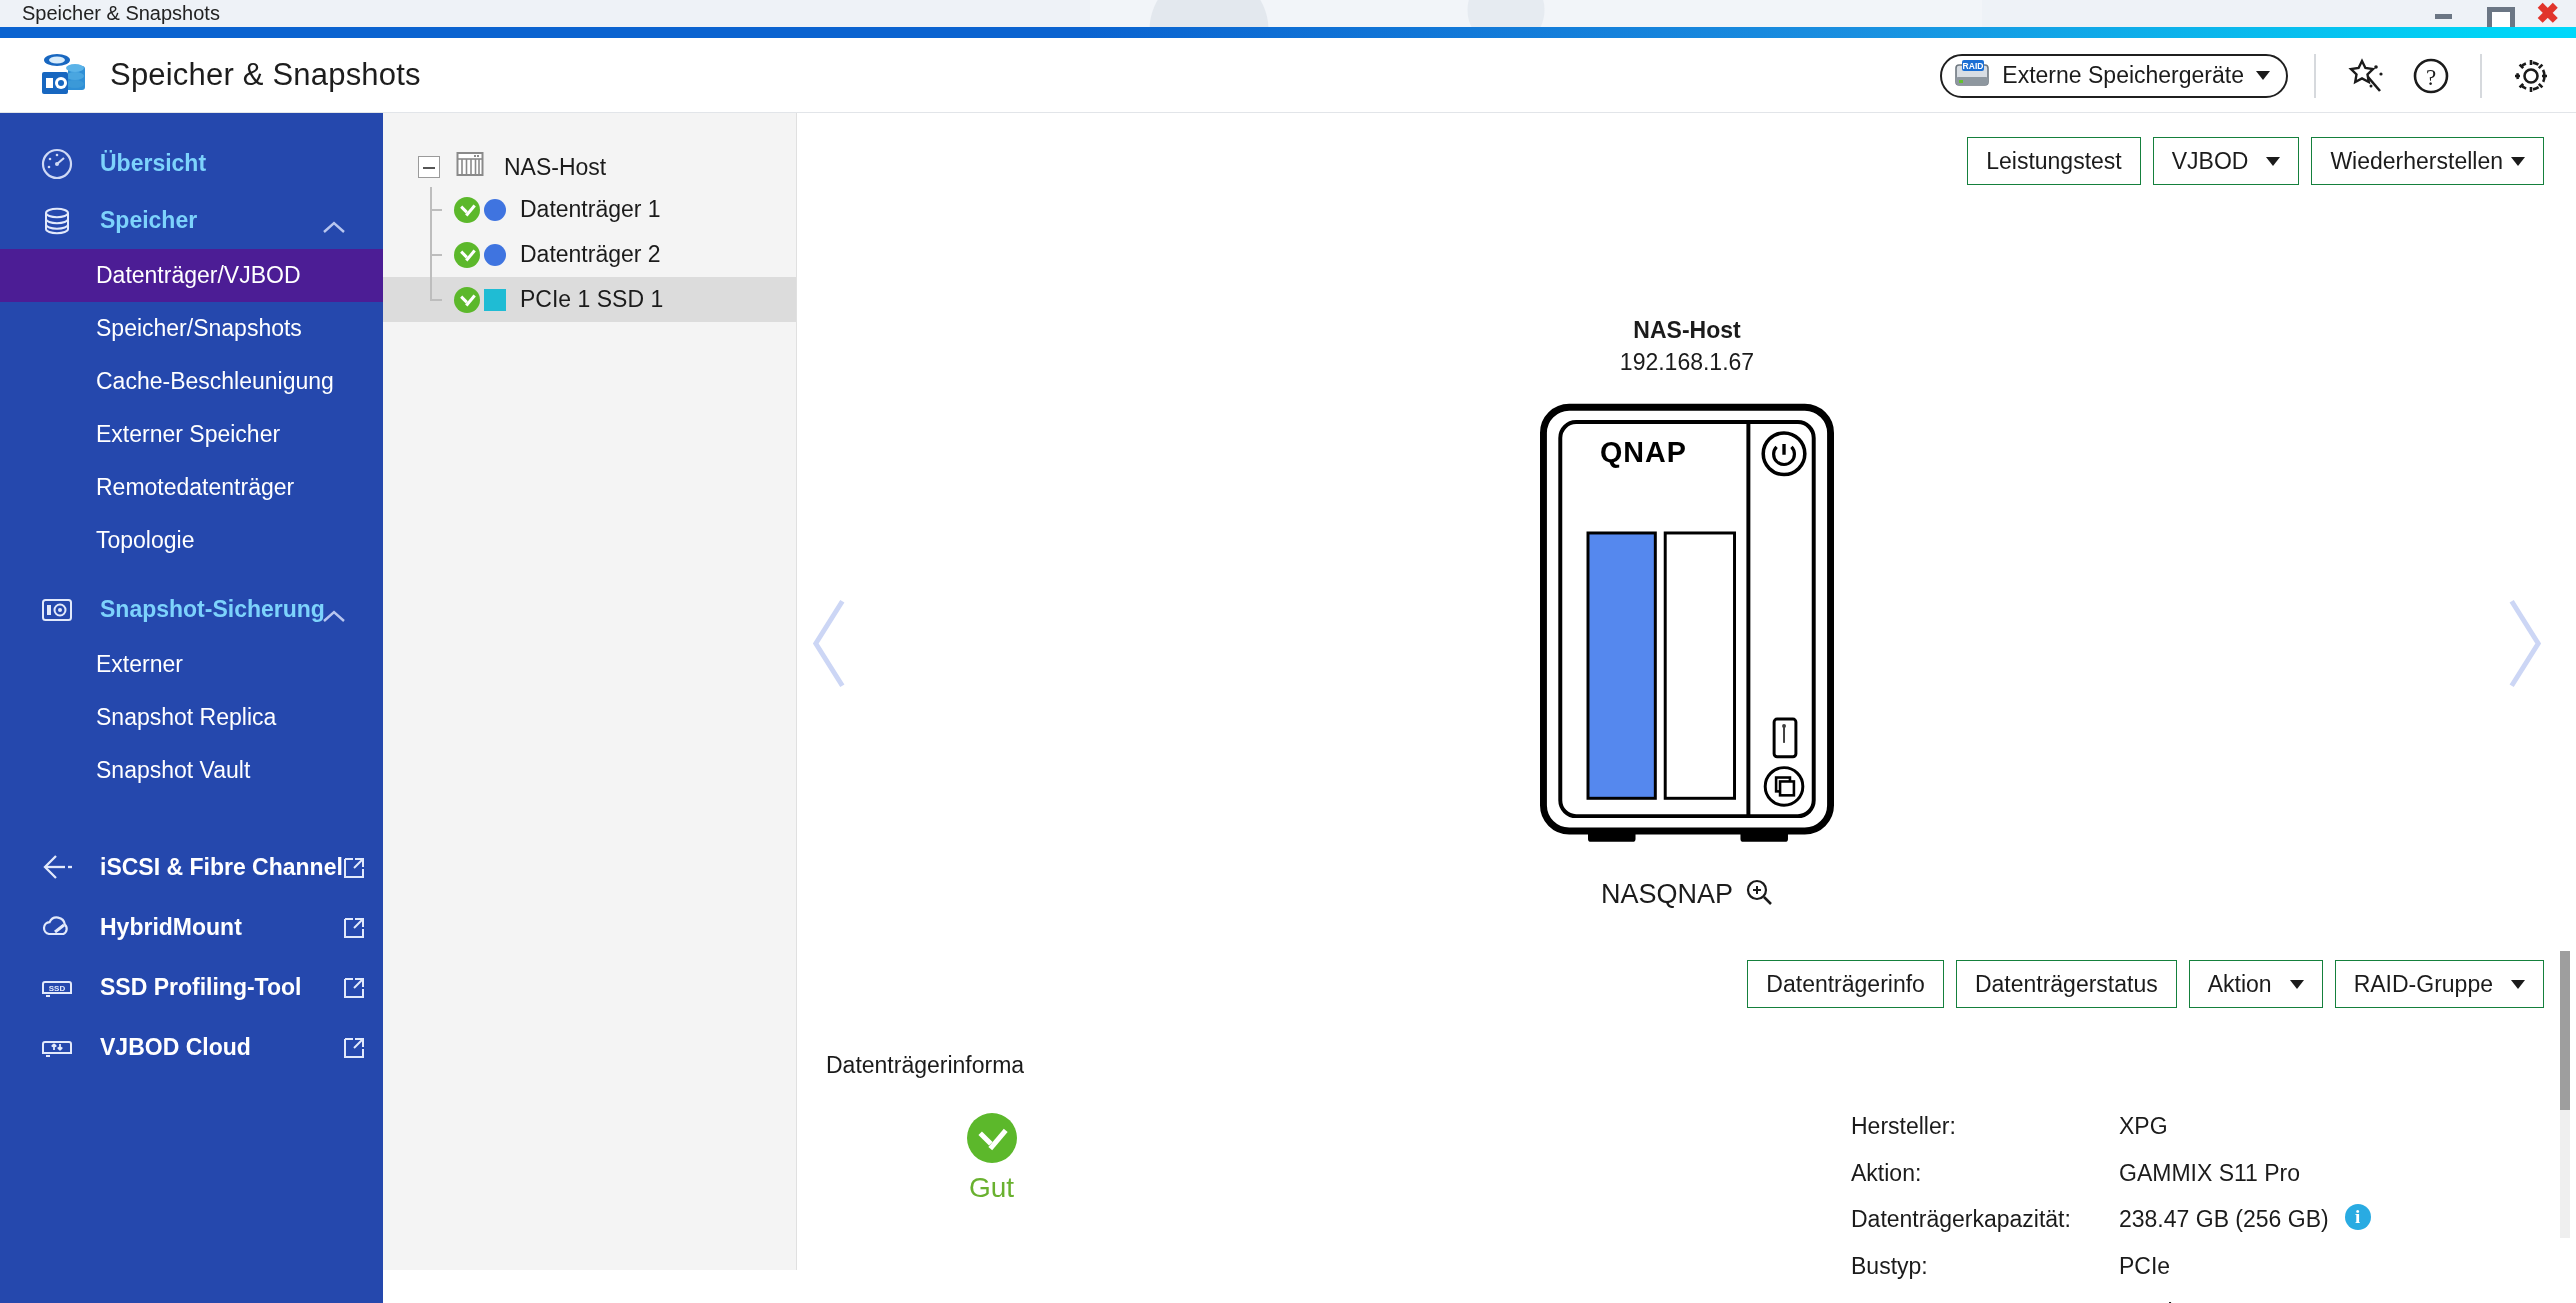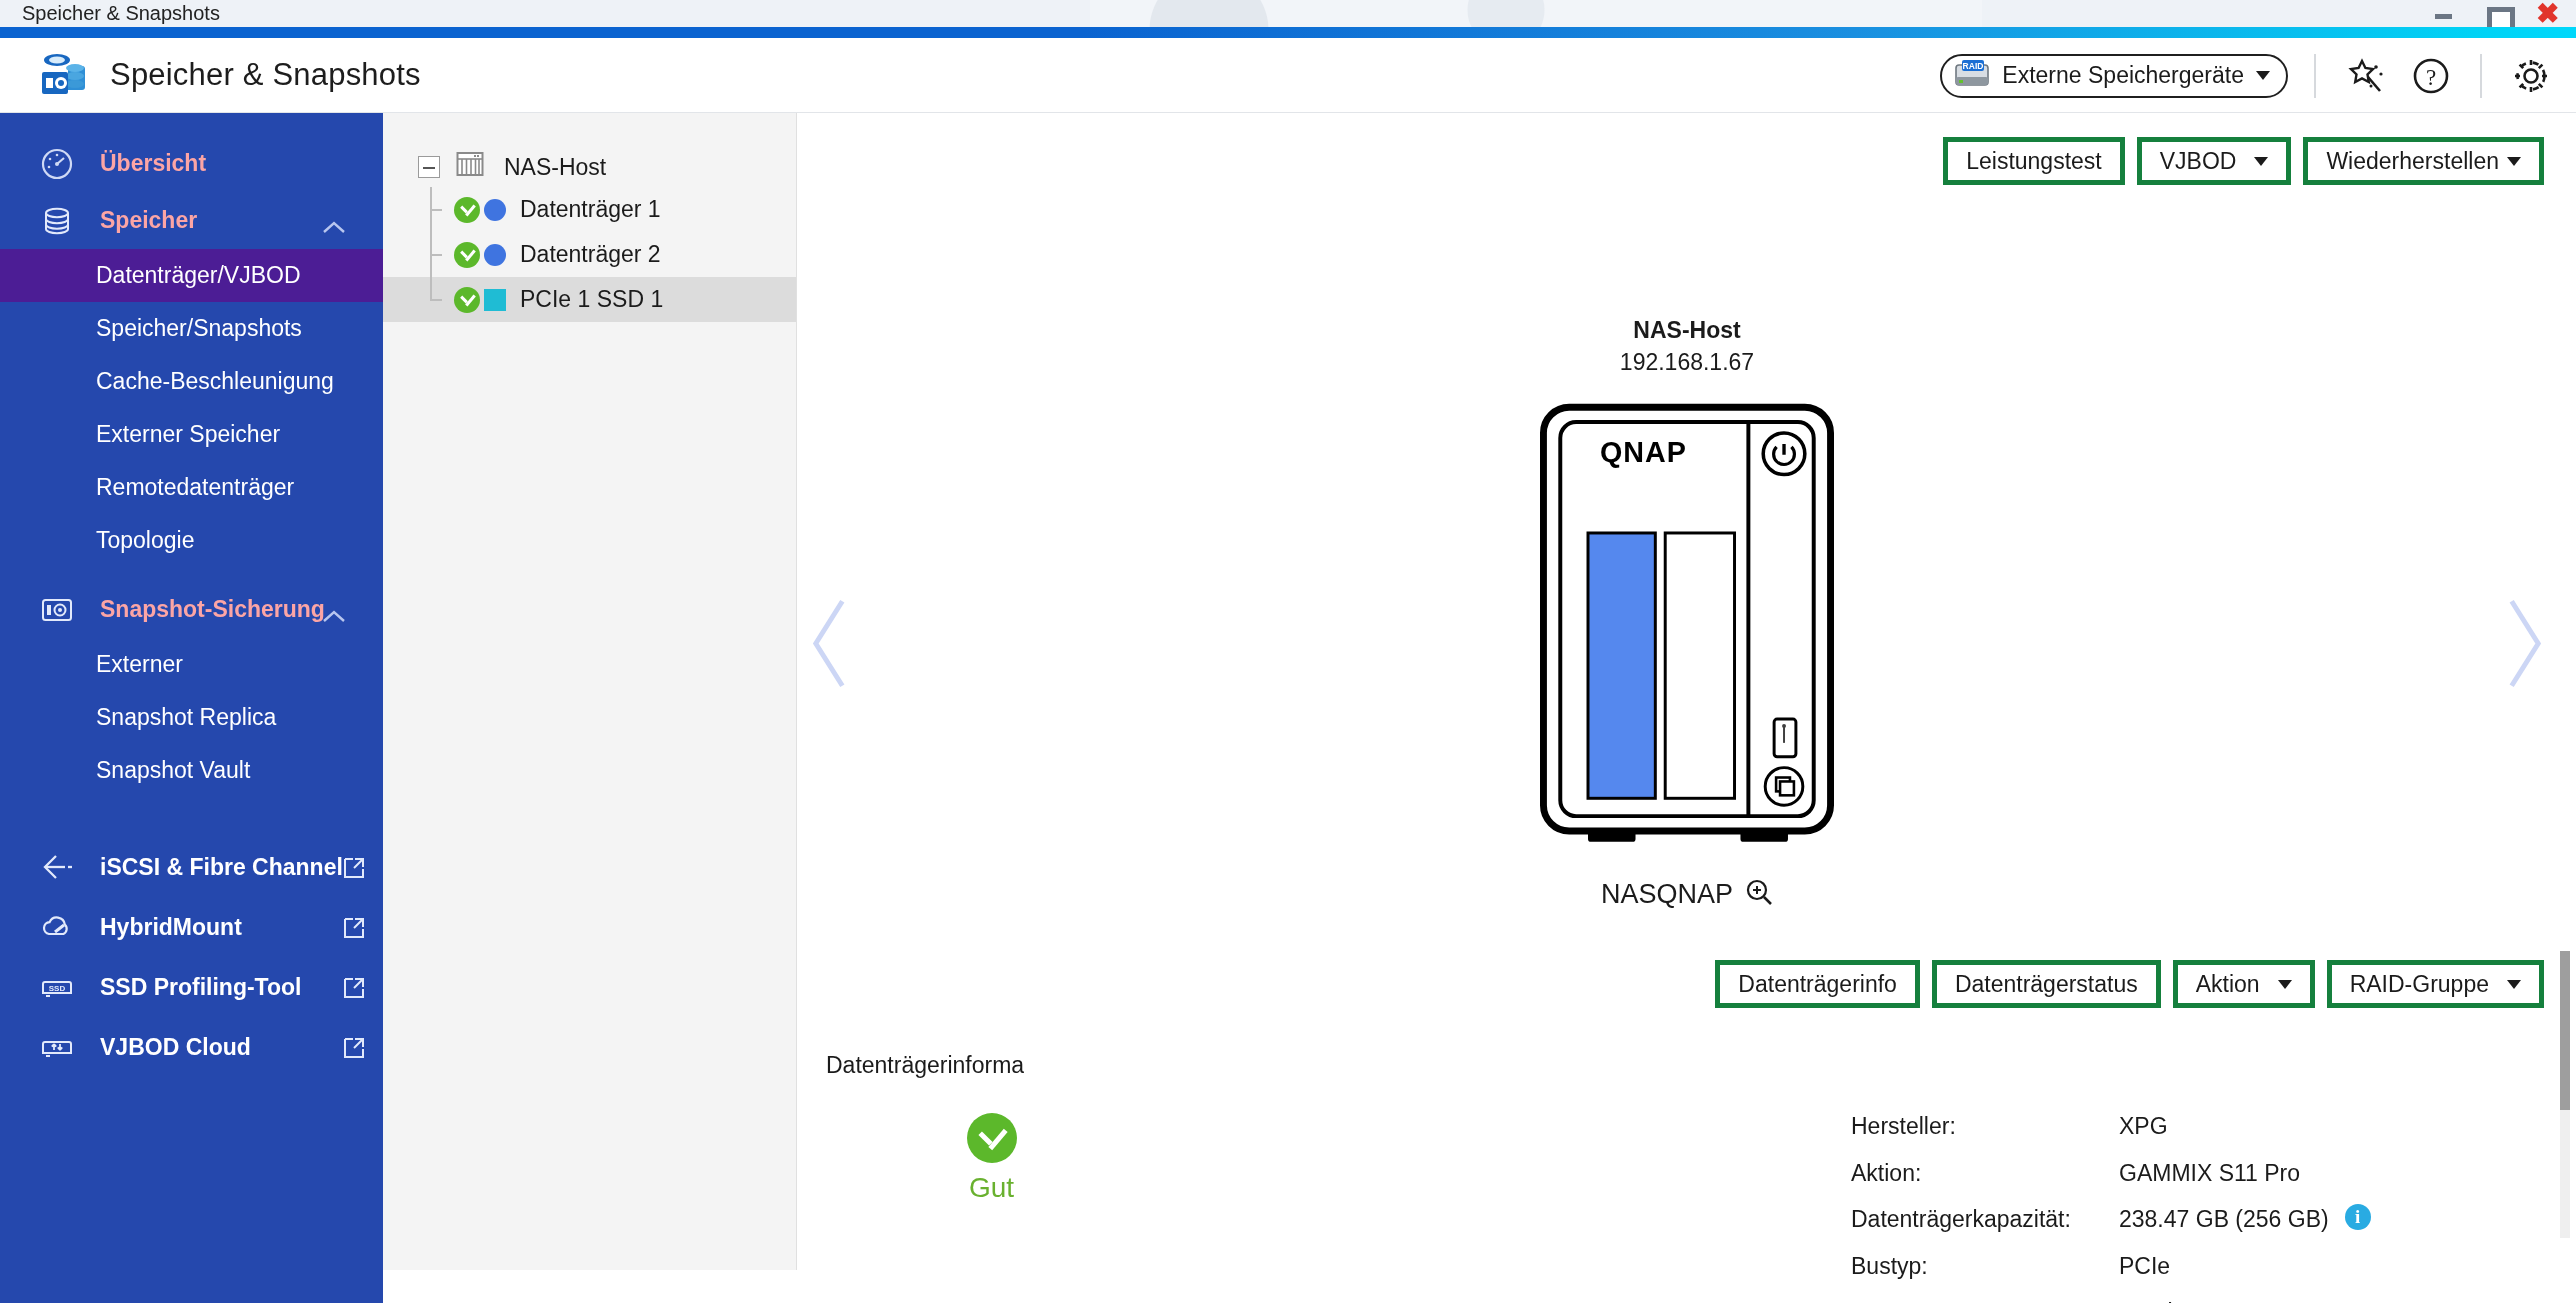--- a/index.html
+++ b/index.html
@@ -59,21 +59,21 @@
   .hdr-icon{ width:46px; height:46px; cursor:pointer; position:relative;}
 
   
   #sidebar{
     position:absolute; left:0; top:113px; width:383px; height:1191px;
     background:#2548ad;
     overflow:hidden;
   }
   .nav-group-hdr{
     height:57px; display:flex; align-items:center; padding-left:40px; gap:26px;
-    color:#fca5a5; font-size:23px; font-weight:bold; cursor:pointer; position:relative;
+    color:#7dd3fc; font-size:23px; font-weight:bold; cursor:pointer; position:relative;
   }
   .nav-group-hdr .chev{
     position:absolute; right:38px; top:20px; width:22px; height:12px;
   }
   .nav-icon{ width:34px; height:34px; flex:0 0 34px; position:relative;}
   .nav-sub{
     height:53px; display:flex; align-items:center; padding-left:96px;
     color:#ffffff; font-size:23px; cursor:pointer;
   }
   .nav-sub.active{ background:#4c1d95;}
@@ -139,21 +139,21 @@
 
   
   #main{
     position:absolute; left:798px; top:113px; width:1778px; height:1191px;
     background:#fff;
   }
   #toolbar-row{
     position:absolute; right:32px; top:24px; display:flex; gap:12px;
   }
   .btn{
-    min-height:48px; border:5px solid #15803d; background:#fff; cursor:pointer;
+    min-height:48px; border:1px solid #15803d; background:#fff; cursor:pointer;
     font-size:23px; color:#1b1b1b; display:flex; align-items:center; justify-content:center;
     padding:0 18px; white-space:nowrap; font-family:"Liberation Sans",sans-serif;
   }
   .btn .caret{ margin-left:18px; }
   .caret{
     width:0;height:0;border-left:7px solid transparent;border-right:7px solid transparent;
     border-top:9px solid #1b1b1b; display:inline-block;
   }
 
   #device-title{

